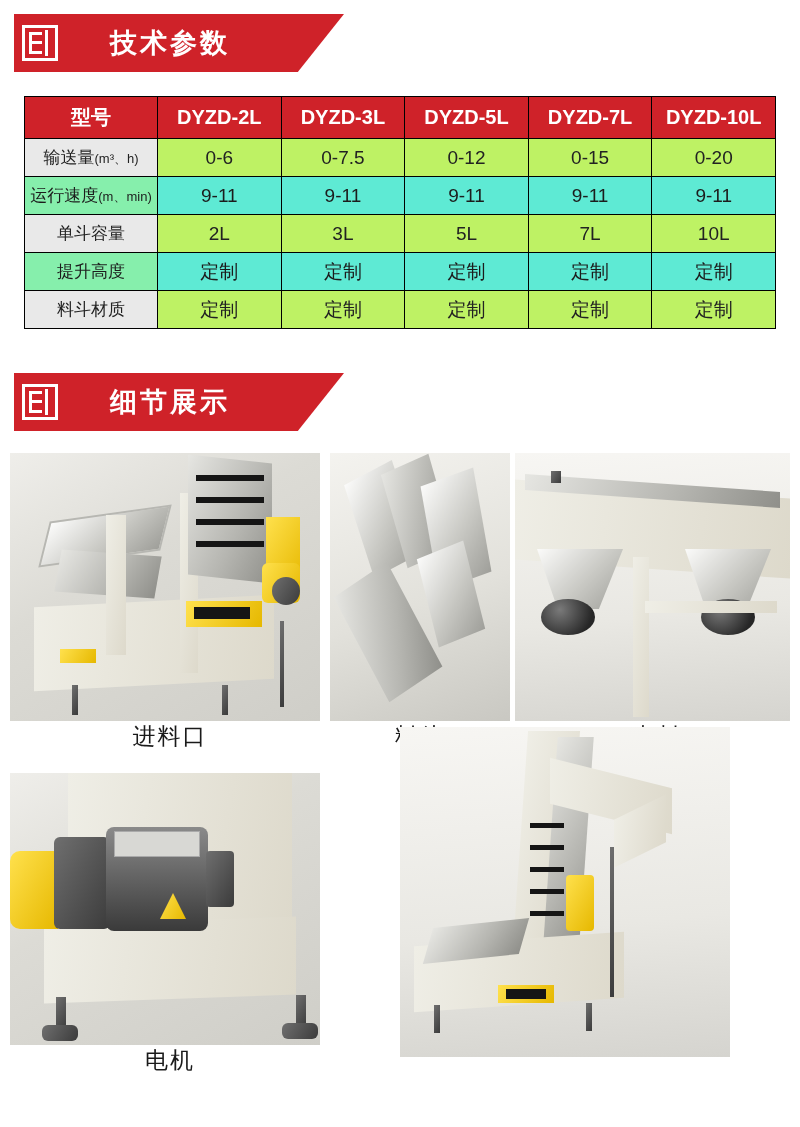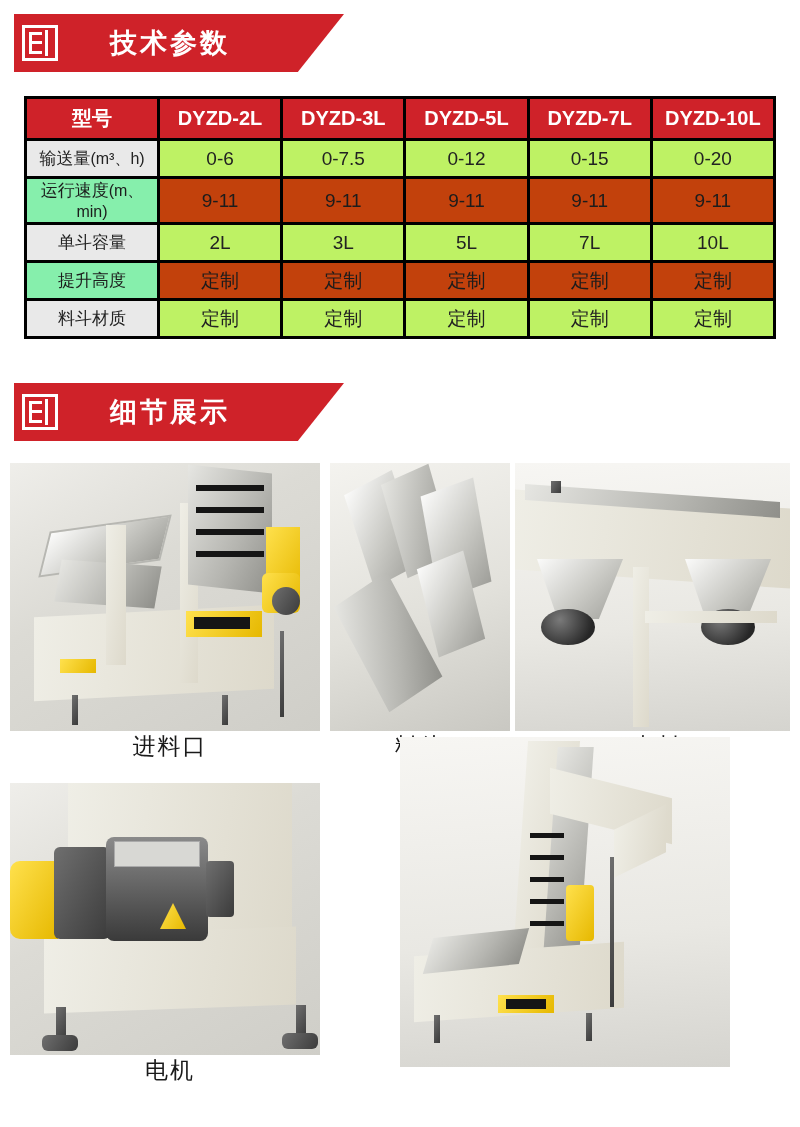--- a/index.html
+++ b/index.html
@@ -56,44 +56,44 @@
   .table-wrap {
     margin: 24px 0 0 24px;
     width: 752px;
   }
   table.spec {
     border-collapse: collapse;
     width: 100%;
     table-layout: fixed;
   }
   table.spec th, table.spec td {
-    border: 3px solid #000000;
+    border: 1px solid #000000;
     text-align: center;
     font-size: 19px;
     color: #222;
     height: 38px;
     padding: 0 2px;
   }
   table.spec thead th {
     background: #cf2229;
     color: #ffffff;
     font-size: 20px;
     font-weight: bold;
     height: 42px;
   }
   table.spec thead th.first-col { font-size: 20px; }
-  table.spec tbody tr.alt td { background: #c2410c; color: #1c1c1c; }
+  table.spec tbody tr.alt td { background: #5eead4; color: #1c1c1c; }
   table.spec tbody tr.plain td { background: #bef264; }
   table.spec tbody td.label-cell {
     background: #e9e9e9;
     font-size: 17px;
   }
   table.spec tbody tr.alt td.label-cell { background: #86efac; }
   table.spec tbody td.label-cell .unit {
-    font-size: 16px;
+    font-size: 13px;
     vertical-align: baseline;
   }
   table.spec tbody tr.plain td.label-cell { background: #e9e9e9; }
   col.c0 { width: 133px; }
 
   
   .gallery {
     position: relative;
     margin: 18px 0 0 0;
     width: 800px;

